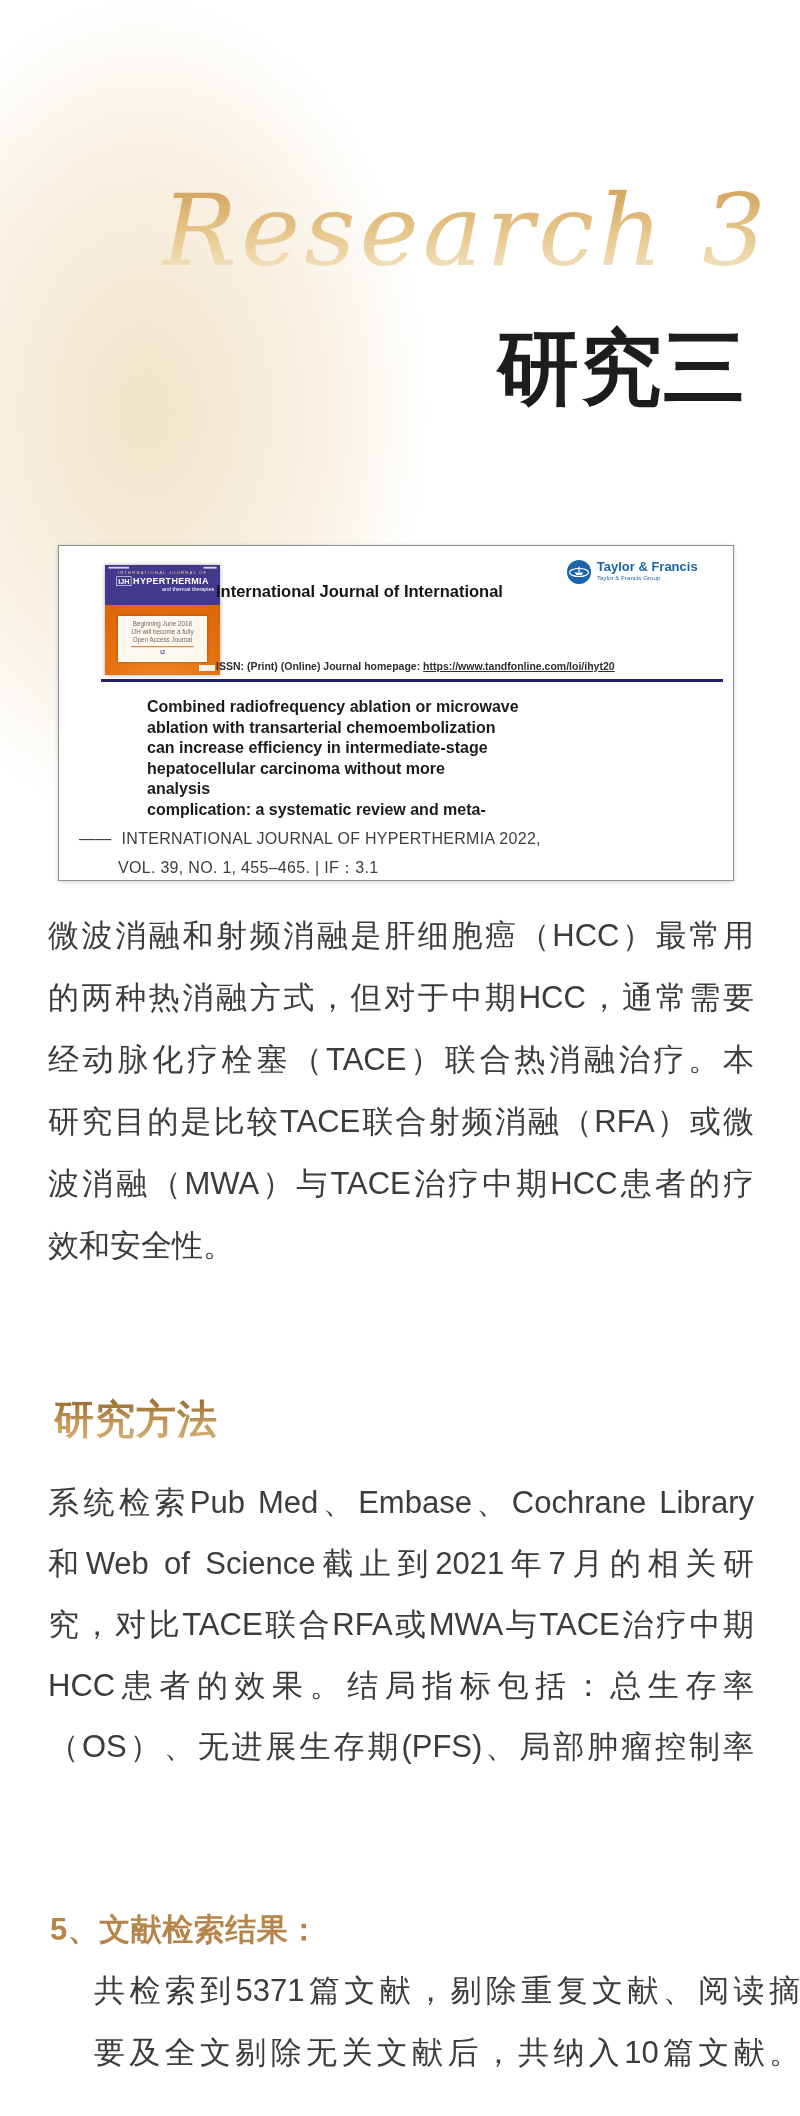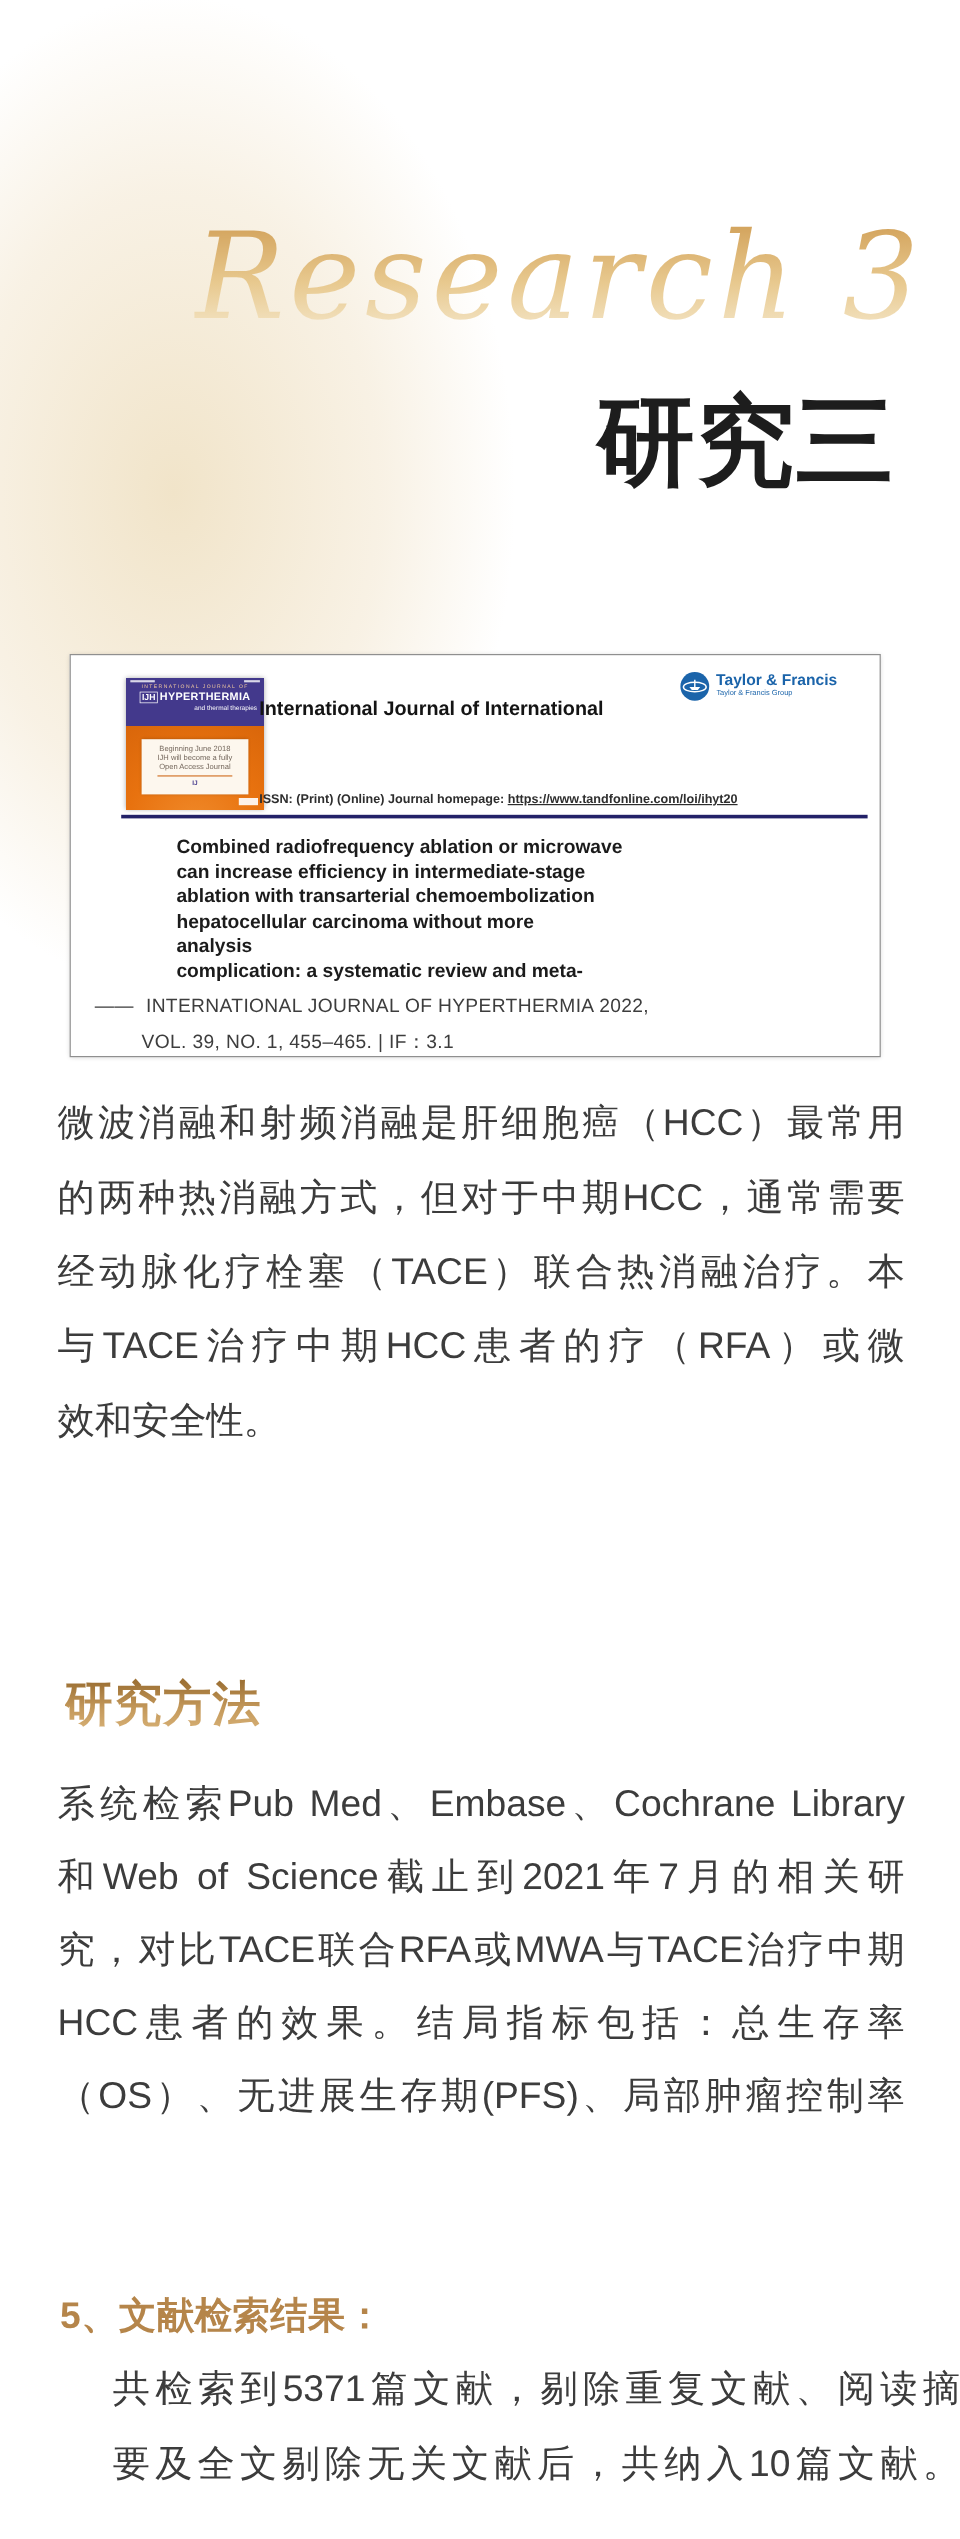--- a/index.html
+++ b/index.html
@@ -145,39 +145,40 @@
   </div>
 
   <div class="issn">
     <span>ISSN: (Print) (Online) Journal homepage: </span><span class="issn-url">https://www.tandfonline.com/loi/ihyt20</span>
   </div>
 
   <div class="navy-rule"></div>
 
   <div class="article-title">
     <span>Combined radiofrequency ablation or microwave</span>
+    <span>ablation with transarterial chemoembolization</span>
     <span>can increase efficiency in intermediate-stage</span>
-    <span>ablation with transarterial chemoembolization</span>
     <span>hepatocellular carcinoma without more</span>
     <span>analysis</span>
     <span>complication: a systematic review and meta-</span>
   </div>
 
   <div class="cite1">
     <span class="dash">——</span><span>INTERNATIONAL JOURNAL OF HYPERTHERMIA 2022,</span>
   </div>
   <div class="cite2">VOL. 39, NO. 1, 455–465. | IF：3.1</div>
 
 </div>
 
 <section class="para para1">
   <div class="jline">微波消融和射频消融是肝细胞癌（HCC）最常用</div>
   <div class="jline">的两种热消融方式，但对于中期HCC，通常需要</div>
   <div class="jline">经动脉化疗栓塞（TACE）联合热消融治疗。本</div>
-  <div class="jline">与TACE治疗中期HCC患者的疗（RFA）或微</div>
+  <div class="jline">研究目的是比较TACE联合射频消融（RFA）或微</div>
+  <div class="jline">波消融（MWA）与TACE治疗中期HCC患者的疗</div>
   <div class="jline end">效和安全性。</div>
 </section>
 
 <h2 class="methods-heading" style="margin:0;">研究方法</h2>
 
 <section class="para para2">
   <div class="jline">系统检索Pub Med、Embase、Cochrane Library</div>
   <div class="jline">和Web of Science截止到2021年7月的相关研</div>
   <div class="jline">究，对比TACE联合RFA或MWA与TACE治疗中期</div>
   <div class="jline">HCC患者的效果。结局指标包括：总生存率</div>

